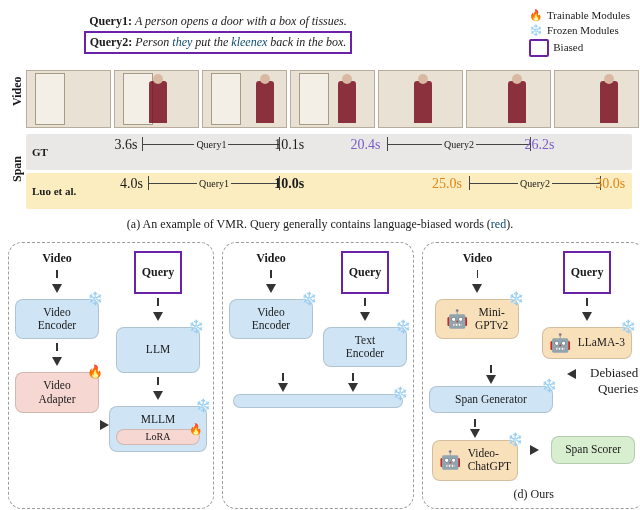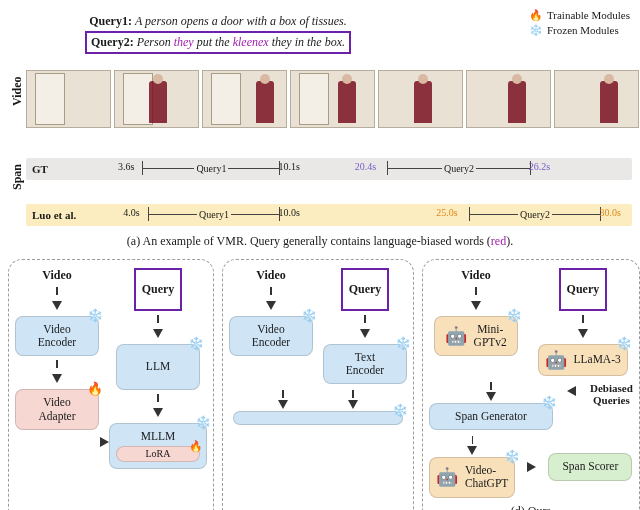--- a/index.html
+++ b/index.html
@@ -26,21 +26,21 @@
   }
   .queries { flex: 1; text-align: center; }
   .q1 { padding: 2px 4px; }
   .q2 {
     border: 2px solid #6b21a8;
     padding: 2px 4px;
     display: inline-block;
   }
   .bold { font-weight: 600; }
   .ital { font-style: italic; }
-  .red { color: #a21caf; font-family: Liberation Serif, serif; }
+  .red { color: #0c4a6e; font-family: Liberation Serif, serif; }
   .legend {
     position: absolute;
     right: 10px;
     top: 8px;
     font-size: 11px;
     line-height: 1.4;
   }
   .legend-row { display: flex; align-items: center; gap: 4px; }
   .chip {
     display: inline-block;
@@ -69,26 +69,25 @@
   .frame .person {
     position:absolute; right:12px; top:10px; width:18px; height:42px;
     background:#7a1122; opacity:.85; border-radius:3px 3px 0 0;
   }
   .frame .head{
     position:absolute; right:16px; top:3px; width:10px; height:10px;
     background:#d9b9a2; border-radius:50%;
   }
   .span-area { flex:1; margin-top: 6px; font-size: 11px; }
   .span-row {
-    height: 22px;
+    height: 36px;
     border-radius: 2px;
     position: relative;
     display: flex;
     align-items: center;
-    margin-top: 24px;
   }
   .gt-row { background: #e9e8e6; margin-bottom:3px; }
   .luo-row { background: #fbedbf; }
   .span-row .lbl {
     width: 56px;
     font-weight: 600;
     padding-left: 6px;
     font-size: 11px;
   }
   .timeline {
@@ -108,21 +107,21 @@
     font-size: 10px;
   }
   .seg::before, .seg::after {
     content:"";
     position:absolute; top:50%; width:7px; height:7px;
     border-top:1px solid #444;
   }
   .seg .bar { position:absolute; left:0; right:0; top:50%; border-top:1px solid #444; }
   .seg .txt { background:inherit; padding:0 2px; z-index:1; }
   .tval {
-    position:absolute; top:3px; font-size:10px;
+    position:absolute; top:3px; font-size:14px;
     transform: translateX(-50%);
   }
   .purple { color:#7b5cc8; }
   .orange { color:#e0861a; }
   .caption-a { text-align:center; font-size:12px; margin-top:8px; }
 
   
   .panels {
     display:flex;
     gap: 8px;
@@ -184,46 +183,50 @@
     display:inline-block; margin:0 4px;
   }
   .vconn { width:1.5px; background:#333; height:8px; }
   .stack { display:flex; flex-direction:column; align-items:center; }
   .sub-caption { text-align:center; font-size:12px; margin-top:6px; }
   .robot {
     font-size:18px; line-height:1; margin-right:2px;
   }
   .row-inline { display:flex; align-items:center; justify-content:center; gap:4px; }
   .side-text {
-    font-size:11px; font-weight:700; text-align:center;
+    font-size:13px; font-weight:400; text-align:right;
   }
 </style>
 </head>
 <body>
 
 <div class="legend">
   <div class="legend-row">
     <span>🔥</span>
     <span>Trainable Modules</span>
   </div>
   <div class="legend-row">
     <span>❄️</span>
     <span>Frozen Modules</span>
   </div>
+  <div class="legend-row">
+    <span class="chip"></span>
+    <span>Biased</span>
+  </div>
 </div>
 
 <div class="queries" style="max-width:420px;">
   <div class="q1">
     <span class="bold"><span>Query1</span>:</span>
     <span class="ital">A person opens a door with a box of tissues.</span>
   </div>
   <div class="q2">
     <span class="bold"><span>Query2</span>:</span>
     <span class="ital">
-      <span>Person </span><span class="red">they</span><span> put the </span><span class="red">kleenex</span><span> they in the box.</span>
+      <span>Person </span><span class="red">they</span><span> put the </span><span class="red">kleenex</span><span> back in the box.</span>
     </span>
   </div>
 </div>
 
 <div class="row">
   <div class="side-label">Video</div>
   <div class="video-strip">
     <div class="frame">
         <div class="door"></div>
       </div>
@@ -278,21 +281,21 @@
       </div>
     </div>
     <div class="span-row luo-row">
       <div class="lbl">Luo et al.</div>
       <div class="timeline">
         <span class="tval" style="left:8%;">4.0s</span>
         <div class="seg" style="left:11%; width:24%; background:#fbedbf;">
             <div class="bar"></div>
             <span class="txt">Query1</span>
           </div>
-        <span class="tval" style="left:37%;">10.0s</span>
+        <span class="tval" style="left:37%;font-weight:bold;">10.0s</span>
         <span class="tval orange" style="left:66%;">25.0s</span>
         <div class="seg" style="left:70%; width:24%; background:#fbedbf;">
             <div class="bar"></div>
             <span class="txt">Query2</span>
           </div>
         <span class="tval orange" style="left:96%;">30.0s</span>
       </div>
     </div>
   </div>
 </div>

